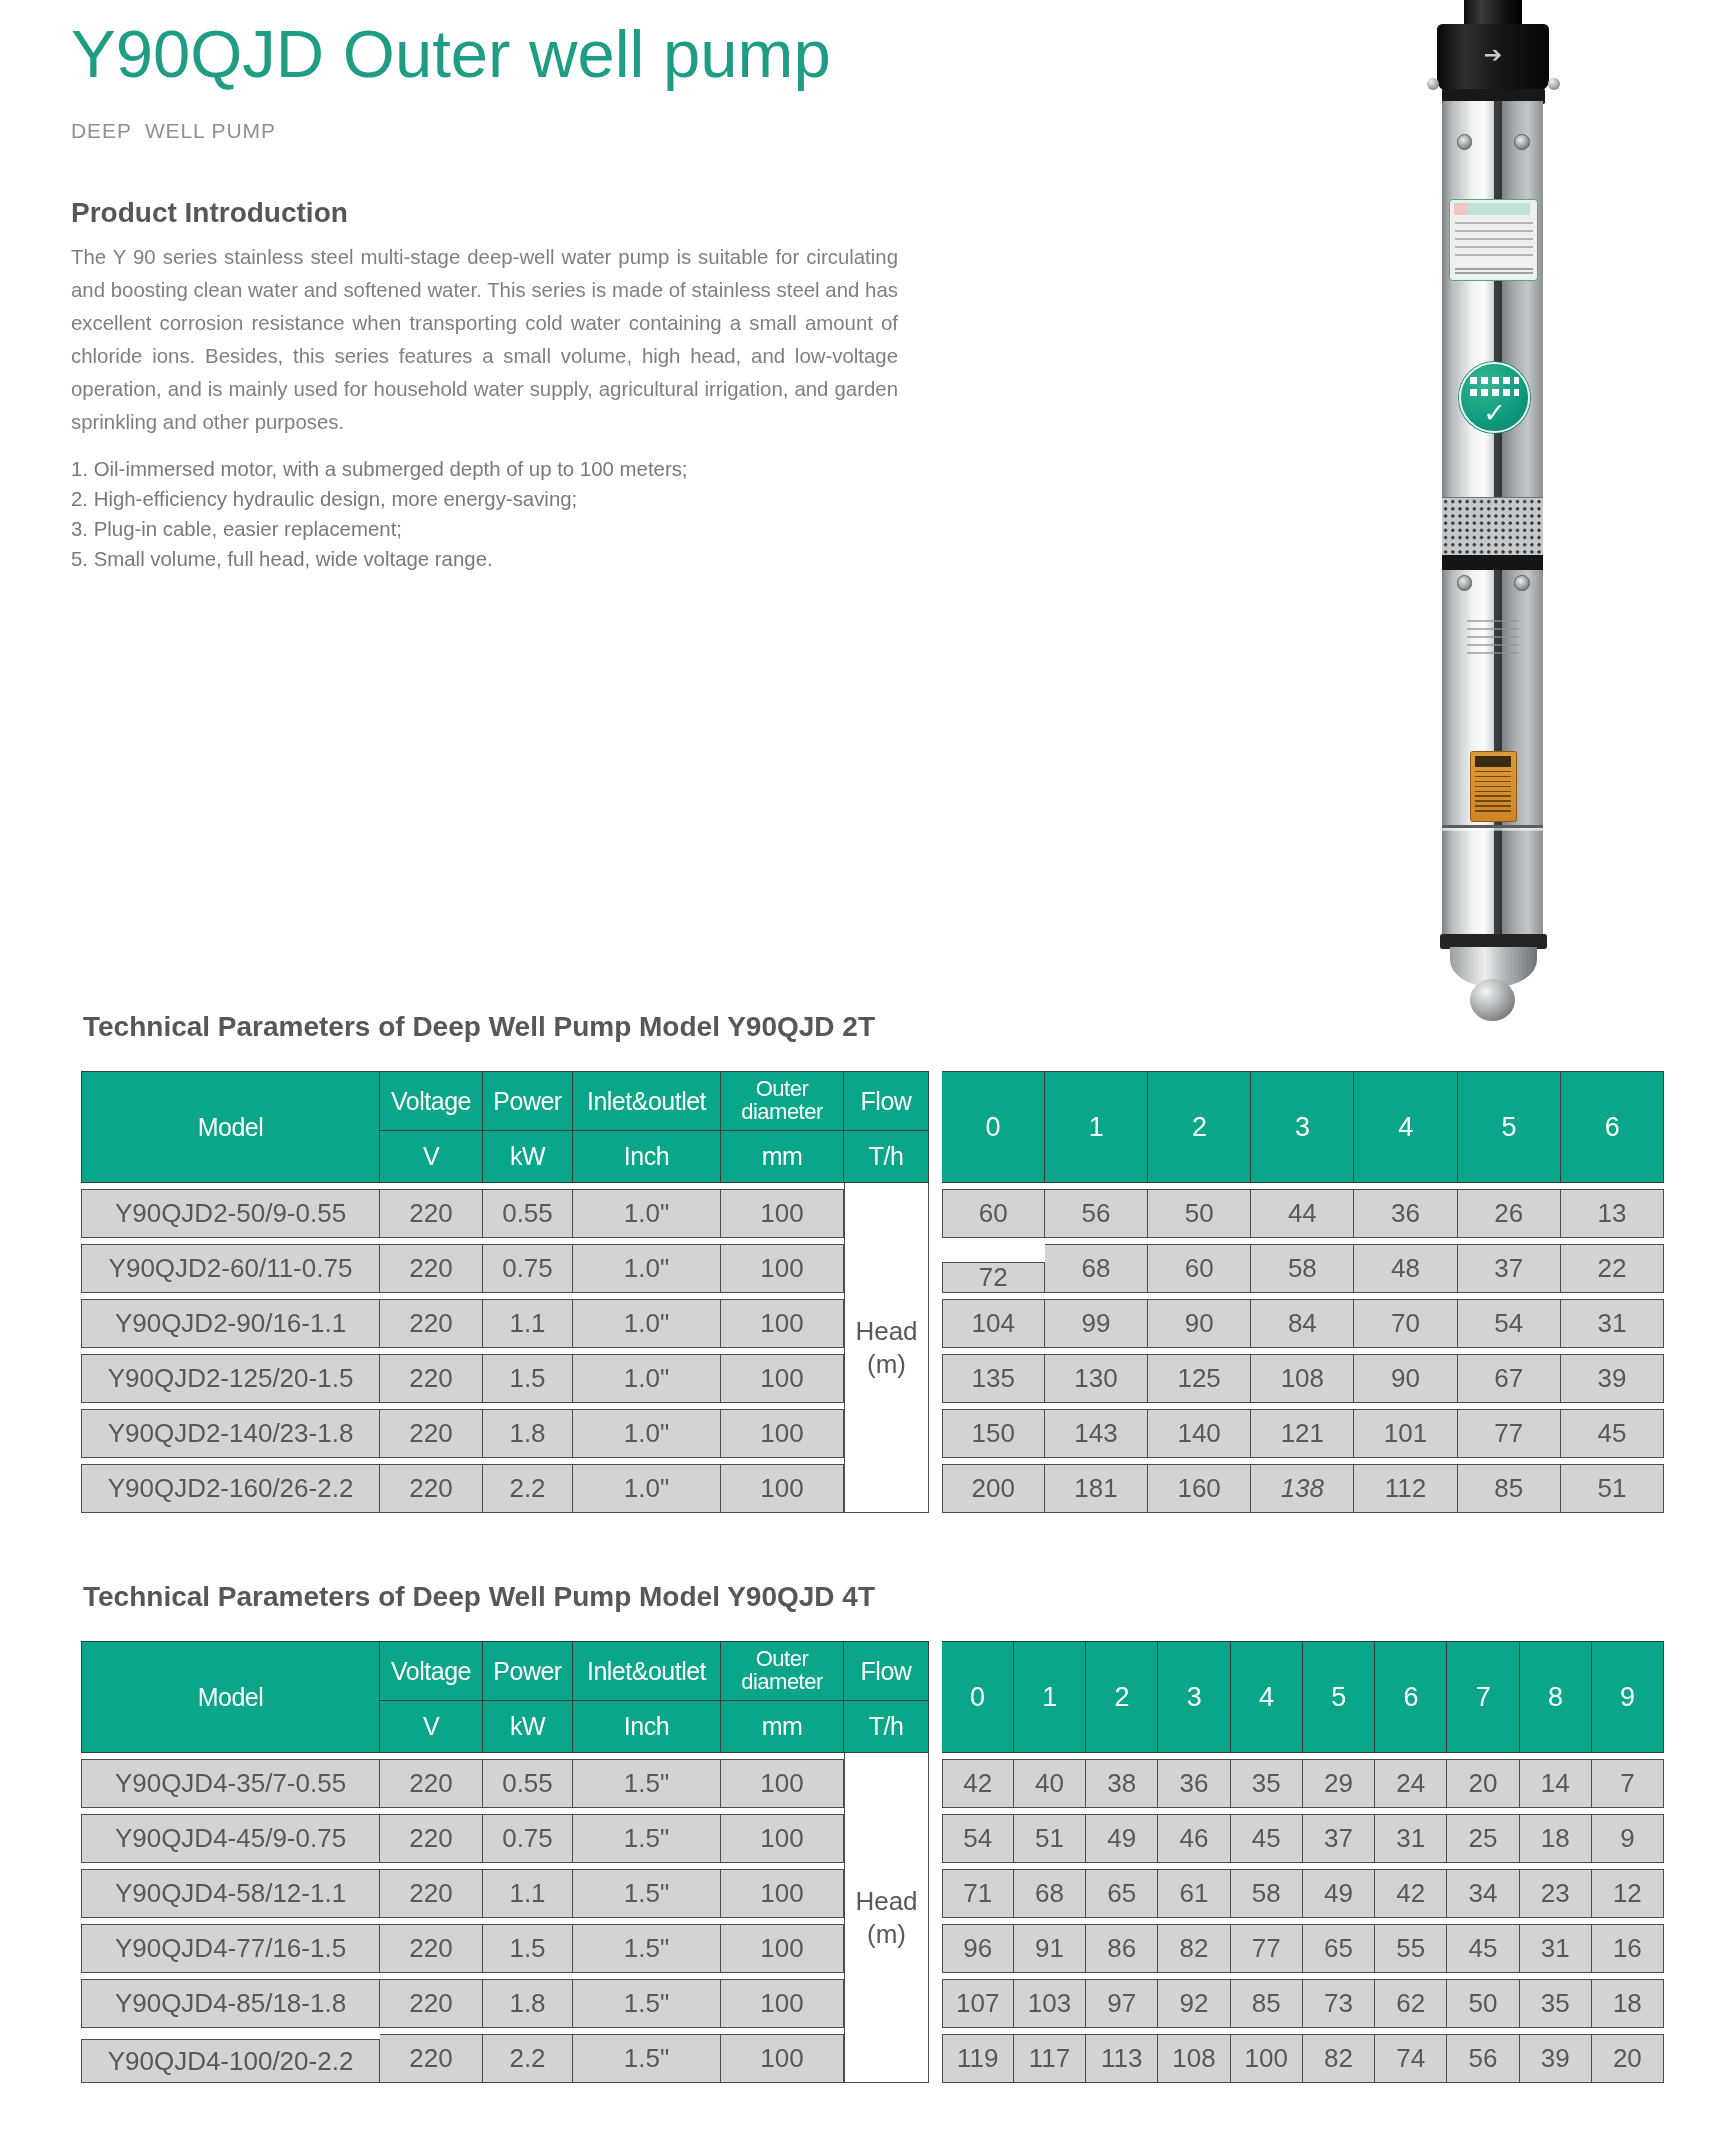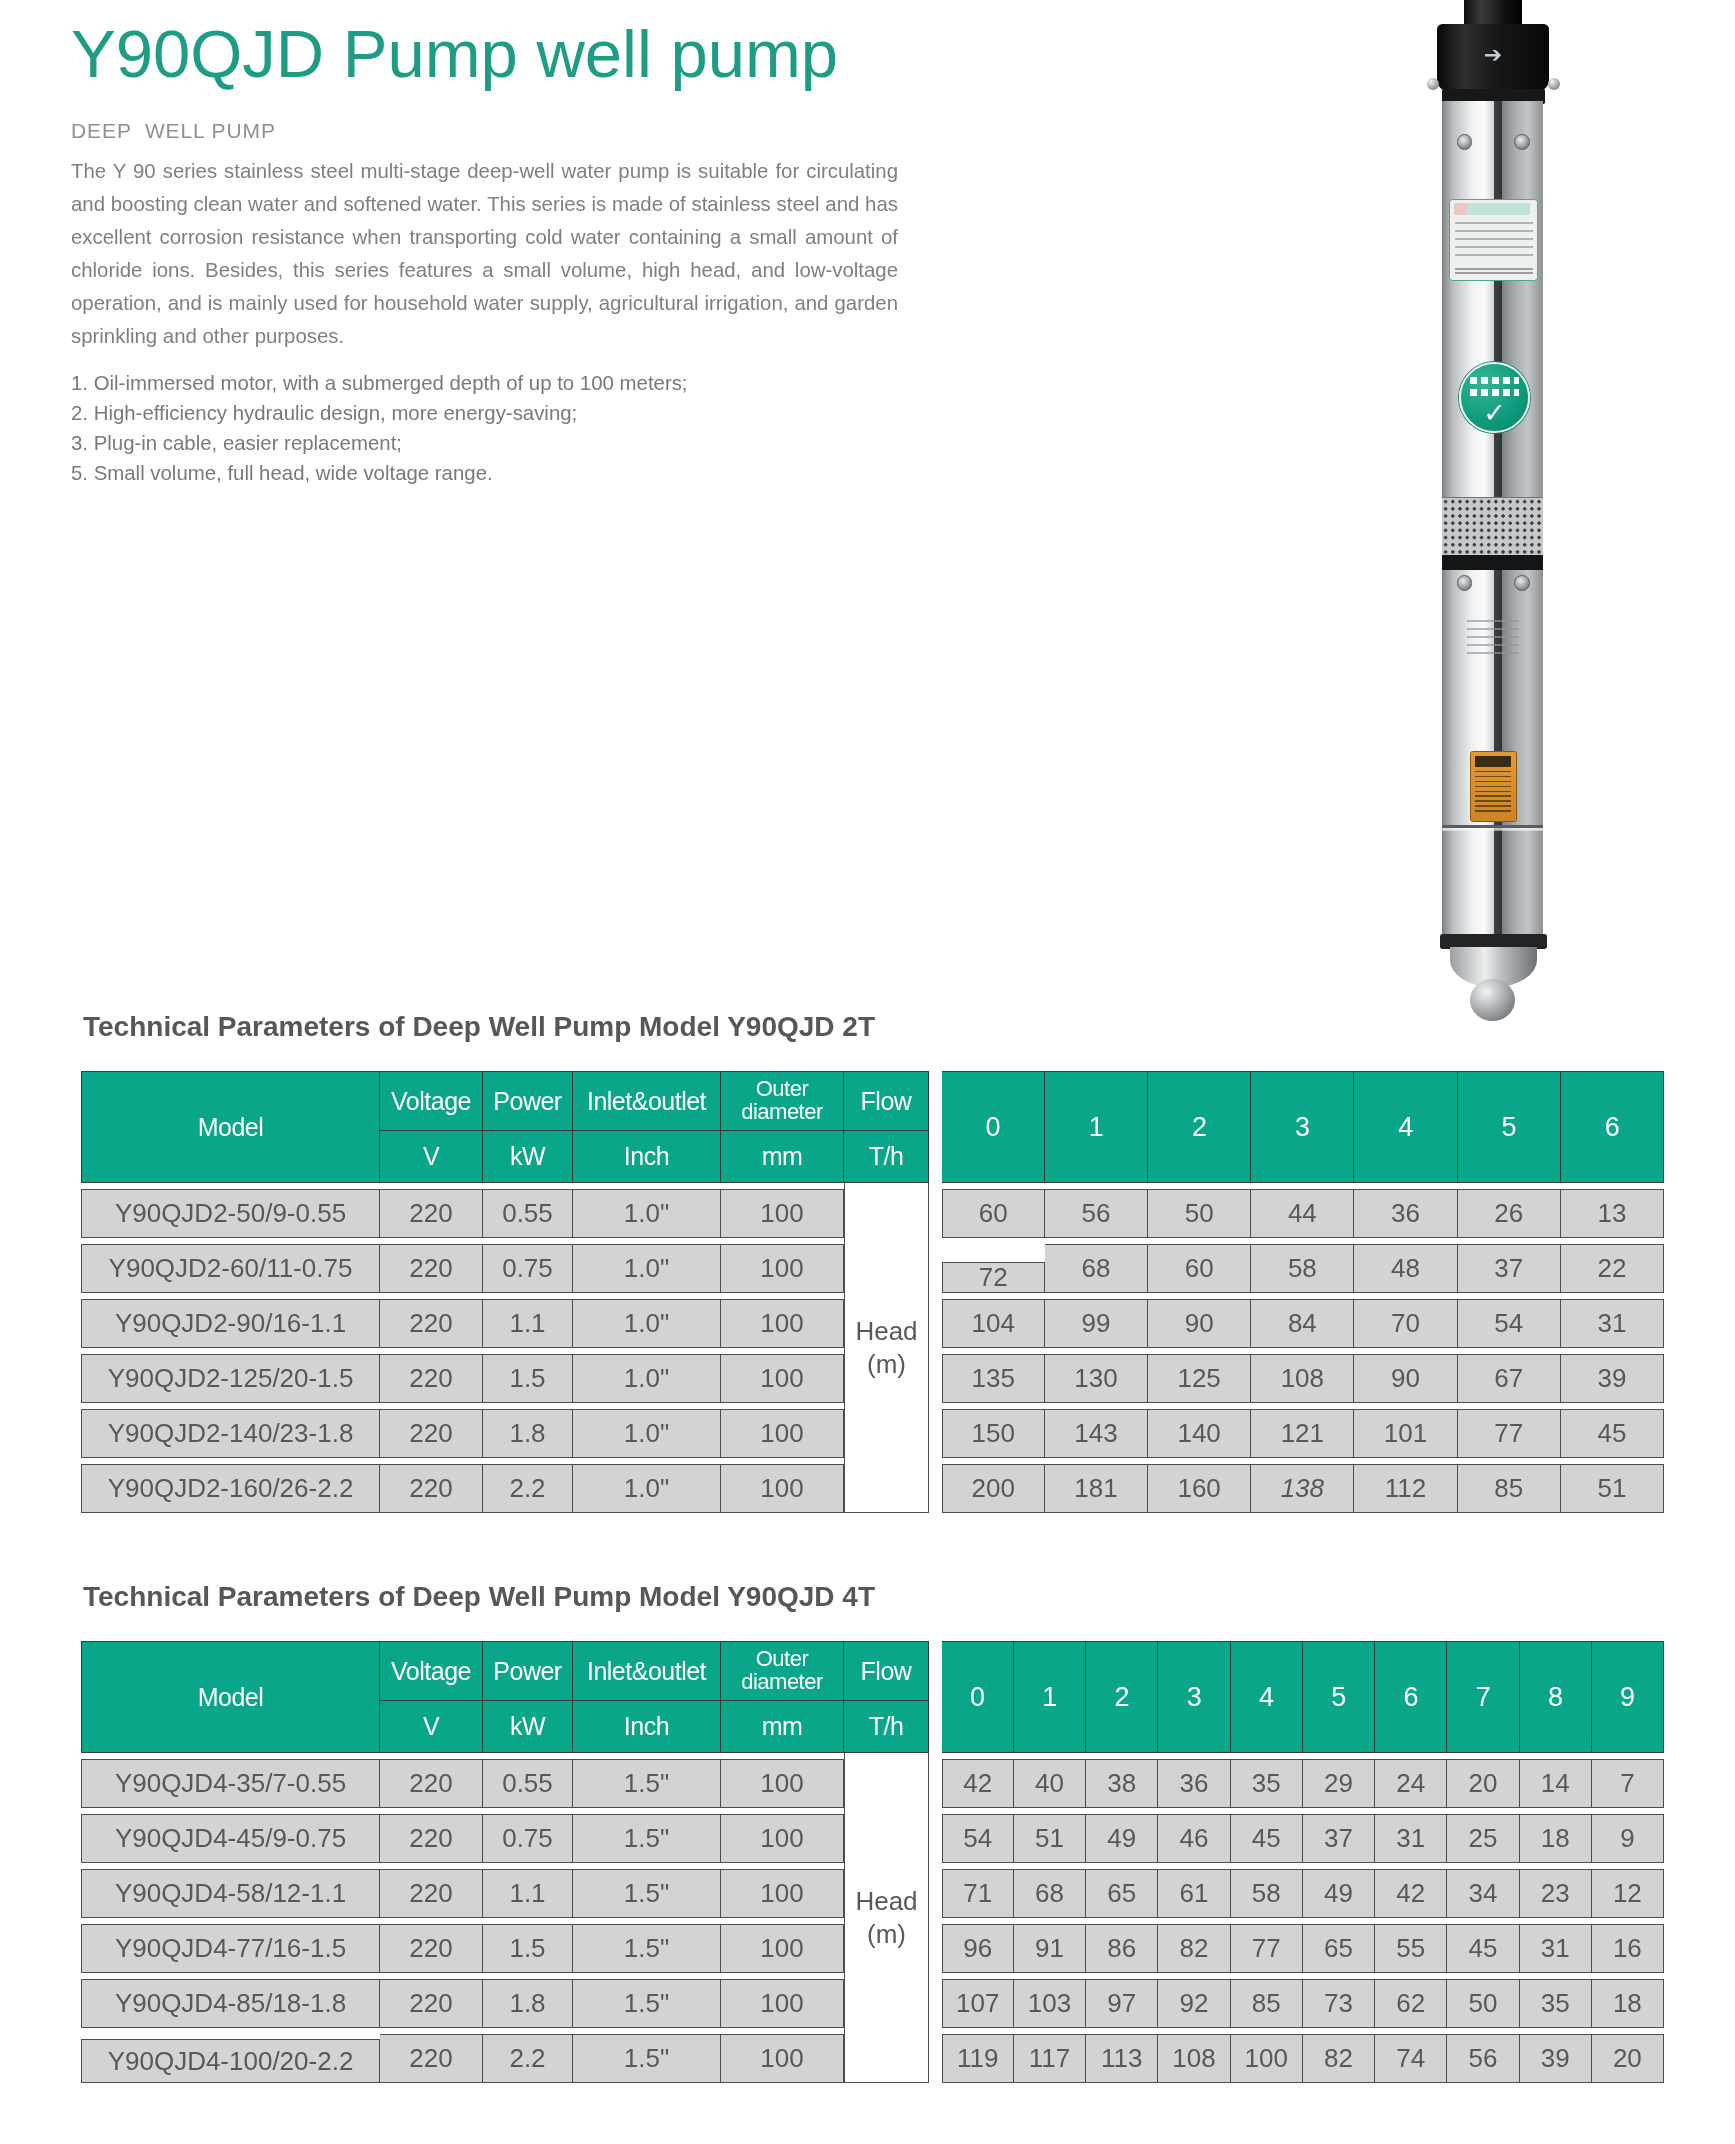--- a/index.html
+++ b/index.html
@@ -94,22 +94,23 @@
            border-radius:0 0 42px 42px / 0 0 27px 27px; }
   .p-ball { left:90px; top:979px; width:45px; height:42px; border-radius:50%;
             background:radial-gradient(circle at 35% 30%,#f2f4f5,#9da0a2 55%,#54575a); }
 </style>
 </head>
 <body>
 
 <div class="page">
 
   <div class="text-col">
-    <h1 class="main-title">Y90QJD Pump well pump</h1>
+    <h1 class="main-title">Y90QJD Outer well pump</h1>
     <div class="subtitle">DEEP  WELL PUMP</div>
+    <h2 class="sec-heading">Product Introduction</h2>
     <p class="intro-body">The Y 90 series stainless steel multi-stage deep-well water pump is suitable for circulating and boosting clean water and softened water. This series is made of stainless steel and has excellent corrosion resistance when transporting cold water containing a small amount of chloride ions. Besides, this series features a small volume, high head, and low-voltage operation, and is mainly used for household water supply, agricultural irrigation, and garden sprinkling and other purposes.</p>
     <div class="features-list">
       <div class="feature-item">1. Oil-immersed motor, with a submerged depth of up to 100 meters;</div>
       <div class="feature-item">2. High-efficiency hydraulic design, more energy-saving;</div>
       <div class="feature-item">3. Plug-in cable, easier replacement;</div>
       <div class="feature-item">5. Small volume, full head, wide voltage range.</div>
     </div>
   </div>
 
   <div class="pump">

